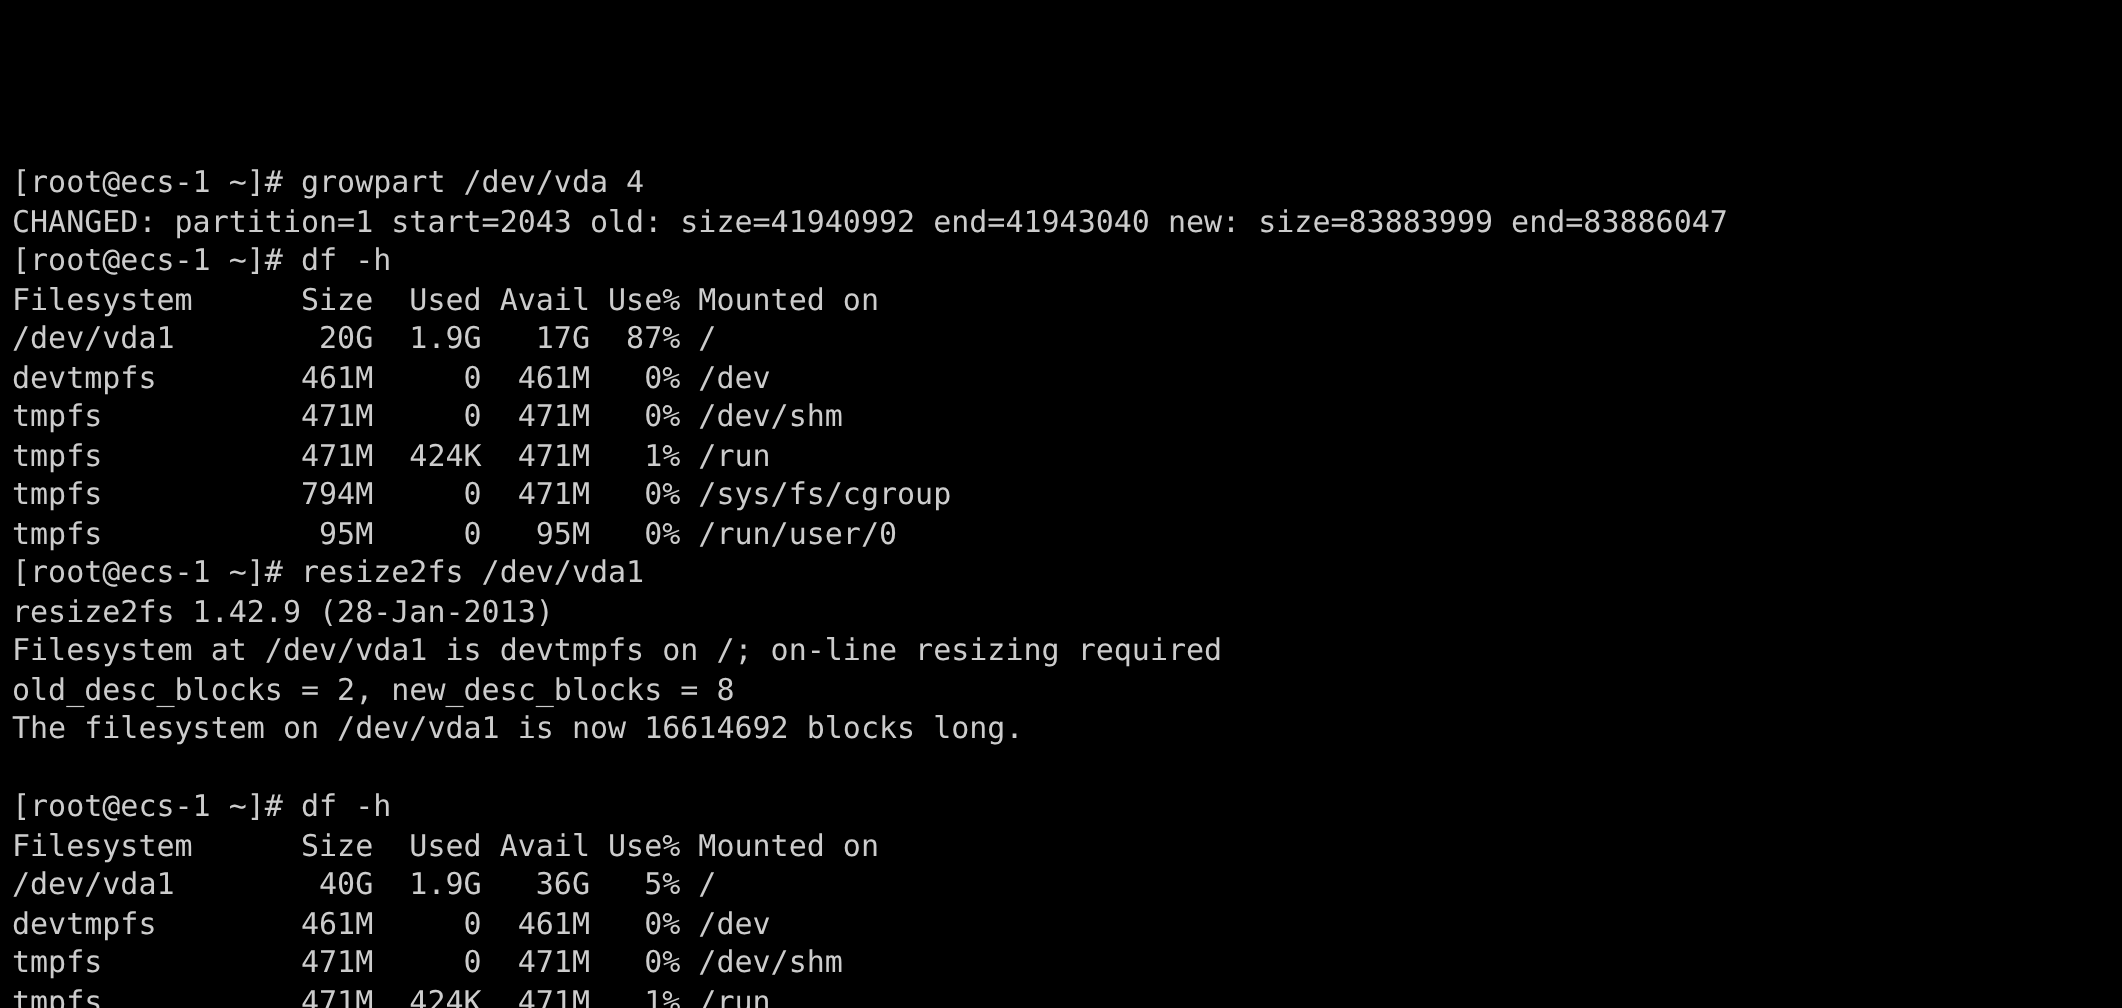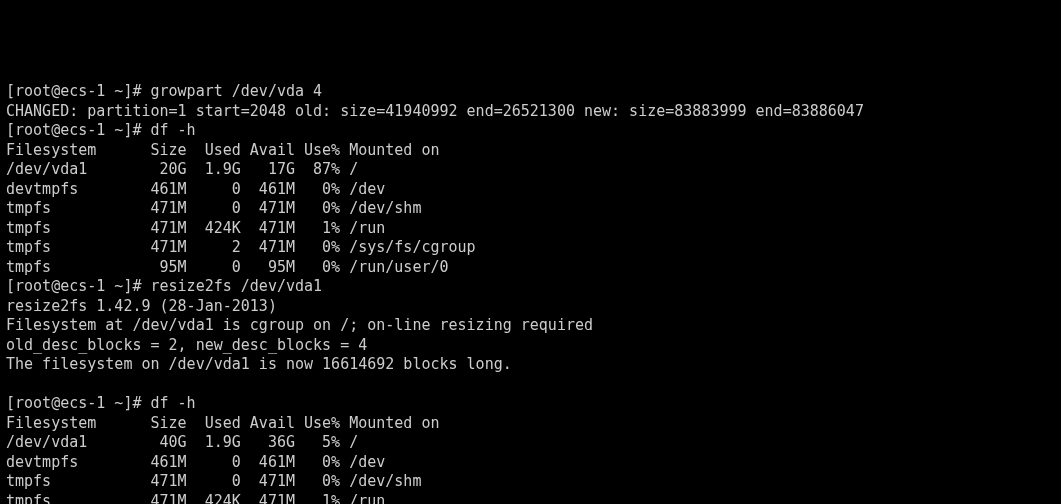--- a/index.html
+++ b/index.html
@@ -3,33 +3,33 @@
 <meta charset="utf-8">
 <style>
   html,body{margin:0;padding:0;background:#000;color:#ccc;font-family:Consolas,Menlo,monospace;font-size:15px;line-height:1.3;white-space:pre}
   .term{padding:4px 6px;width:1061px;height:504px;box-sizing:border-box;position:relative}
 </style>
 </head>
 <body>
 
 
 <div class="term"><span>[root@ecs-1 ~]# </span><span>growpart /dev/vda 4</span>
-<span>CHANGED: partition=1 start=2048 old: size=41940992 end=26521300 new: size=83883999 end=83886047</span>
+<span>CHANGED: partition=1 start=2043 old: size=41940992 end=41943040 new: size=83883999 end=83886047</span>
 <span>[root@ecs-1 ~]# </span><span>df -h</span>
 <span>Filesystem      Size  Used Avail Use% Mounted on</span>
 <span>/dev/vda1        20G  1.9G   17G  87% /</span>
 <span>devtmpfs        461M     0  461M   0% /dev</span>
 <span>tmpfs           471M     0  471M   0% /dev/shm</span>
 <span>tmpfs           471M  424K  471M   1% /run</span>
-<span>tmpfs           471M     2  471M   0% /sys/fs/cgroup</span>
+<span>tmpfs           794M     0  471M   0% /sys/fs/cgroup</span>
 <span>tmpfs            95M     0   95M   0% /run/user/0</span>
 <span>[root@ecs-1 ~]# </span><span>resize2fs /dev/vda1</span>
 <span>resize2fs 1.42.9 (28-Jan-2013)</span>
-<span>Filesystem at /dev/vda1 is cgroup on /; on-line resizing required</span>
-<span>old_desc_blocks = 2, new_desc_blocks = 4</span>
+<span>Filesystem at /dev/vda1 is devtmpfs on /; on-line resizing required</span>
+<span>old_desc_blocks = 2, new_desc_blocks = 8</span>
 <span>The filesystem on /dev/vda1 is now 16614692 blocks long.</span>
 <span></span>
 <span>[root@ecs-1 ~]# </span><span>df -h</span>
 <span>Filesystem      Size  Used Avail Use% Mounted on</span>
 <span>/dev/vda1        40G  1.9G   36G   5% /</span>
 <span>devtmpfs        461M     0  461M   0% /dev</span>
 <span>tmpfs           471M     0  471M   0% /dev/shm</span>
 <span>tmpfs           471M  424K  471M   1% /run</span>
 
 

